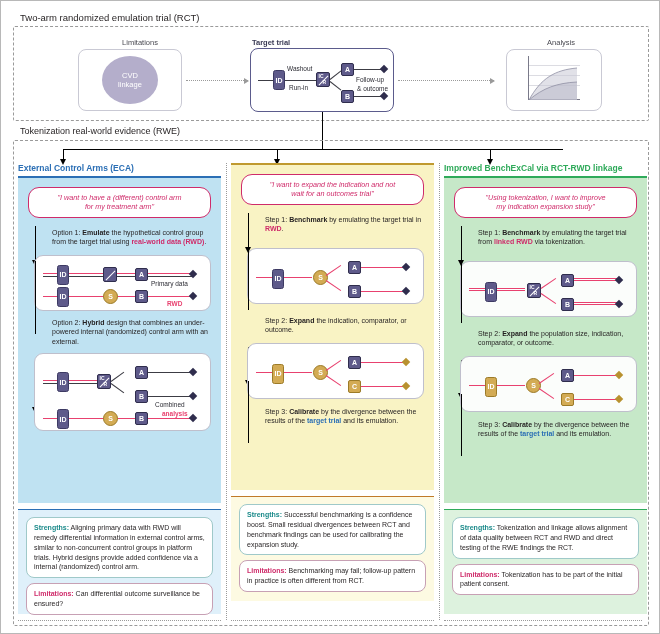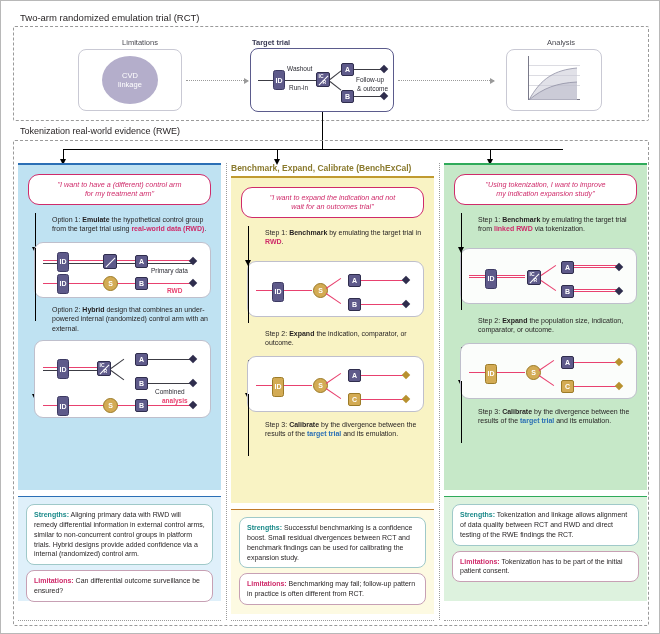--- a/index.html
+++ b/index.html
@@ -160,20 +160,21 @@
 
 <div class="vline" style="left:322px; top:112px; height:38px;"></div>
 <div class="rwe-title">Tokenization real-world evidence (RWE)</div>
 <div class="rwe-dash"></div>
 <div class="vline" style="left:63px; top:149px; height:1.2px; width:500px;"></div>
 <div class="vline varrow" style="left:63px; top:149px; height:11px;"></div>
 <div class="vline varrow" style="left:277px; top:149px; height:11px;"></div>
 <div class="vline varrow" style="left:490px; top:149px; height:11px;"></div>
 
 <div class="col" style="left:18px;">
+  <div class="col-head" style="color:#2b6fb5;">External Control Arms (ECA)</div>
   <div class="col-rule" style="background:#2b6fb5;"></div>
   <div class="col-body" style="background:#bfe2f2; height:325px;">
     <div class="quote" style="margin:2px 4px 0 4px;">
       <div>"I want to have a (different) control arm</div>
       <div>for my treatment arm"</div>
     </div>
     <div class="vline varrow" style="left:17px; top:48px; height:35px;"></div>
     <div class="steptxt" style="margin:10px 6px 0 28px;">Option 1: <b>Emulate</b> the hypothetical control group from the target trial using <span class="red">real-world data (RWD)</span>.</div>
 
     <div class="diagbox" style="margin:8px 4px 0 10px; height:56px;">
@@ -254,21 +255,20 @@
     <div class="sl-box">
       <span class="k">Strengths:</span><span> Aligning primary data with RWD will remedy differential information in external control arms, similar to non-concurrent control groups in platform trials. Hybrid designs provide added confidence via a internal (randomized) control arm.</span>
     </div>
     <div class="sl-box lim" style="margin-top:5px;">
       <span class="k">Limitations:</span><span> Can differential outcome surveillance be ensured?</span>
     </div>
   </div>
 </div>
 
 <div class="col" style="left:231px;">
-  <div class="col-head" style="color:#8a7a2e;">Benchmark, Expand, Calibrate (BenchExCal)</div>
   <div class="col-rule" style="background:#c09a30;"></div>
   <div class="col-body" style="background:#f9f3c4; height:325px;">
     <div class="quote" style="margin:2px 4px 0 4px;">
       <div>"I want to expand the indication and not</div>
       <div>wait for an outcomes trial"</div>
     </div>
     <div class="vline varrow" style="left:17px; top:48px; height:35px;"></div>
     <div class="steptxt" style="margin:10px 6px 0 28px;">Step 1: <b>Benchmark</b> by emulating the target trial in <span class="red">RWD</span>.</div>
 
     <div class="diagbox" style="margin:14px 4px 0 10px; height:56px;">
@@ -328,20 +328,21 @@
     <div class="sl-box">
       <span class="k">Strengths:</span><span> Successful benchmarking is a confidence boost. Small residual divergences between RCT and benchmark findings can be used for calibrating the expansion study.</span>
     </div>
     <div class="sl-box lim" style="margin-top:5px;">
       <span class="k">Limitations:</span><span> Benchmarking may fail; follow-up pattern in practice is often different from RCT.</span>
     </div>
   </div>
 </div>
 
 <div class="col" style="left:444px;">
+  <div class="col-head" style="color:#2faa5a;">Improved BenchExCal via RCT-RWD linkage</div>
   <div class="col-rule" style="background:#2faa5a;"></div>
   <div class="col-body" style="background:#c6e8c8; height:325px;">
     <div class="quote" style="margin:2px 4px 0 4px;">
       <div>"Using tokenization, I want to improve</div>
       <div>my indication expansion study"</div>
     </div>
     <div class="vline varrow" style="left:17px; top:48px; height:35px;"></div>
     <div class="steptxt" style="margin:10px 6px 0 28px;">Step 1: <b>Benchmark</b> by emulating the target trial  from <span class="red">linked RWD</span> via tokenization.</div>
 
     <div class="diagbox" style="margin:14px 4px 0 10px; height:56px; background:#fbfdfb;">

